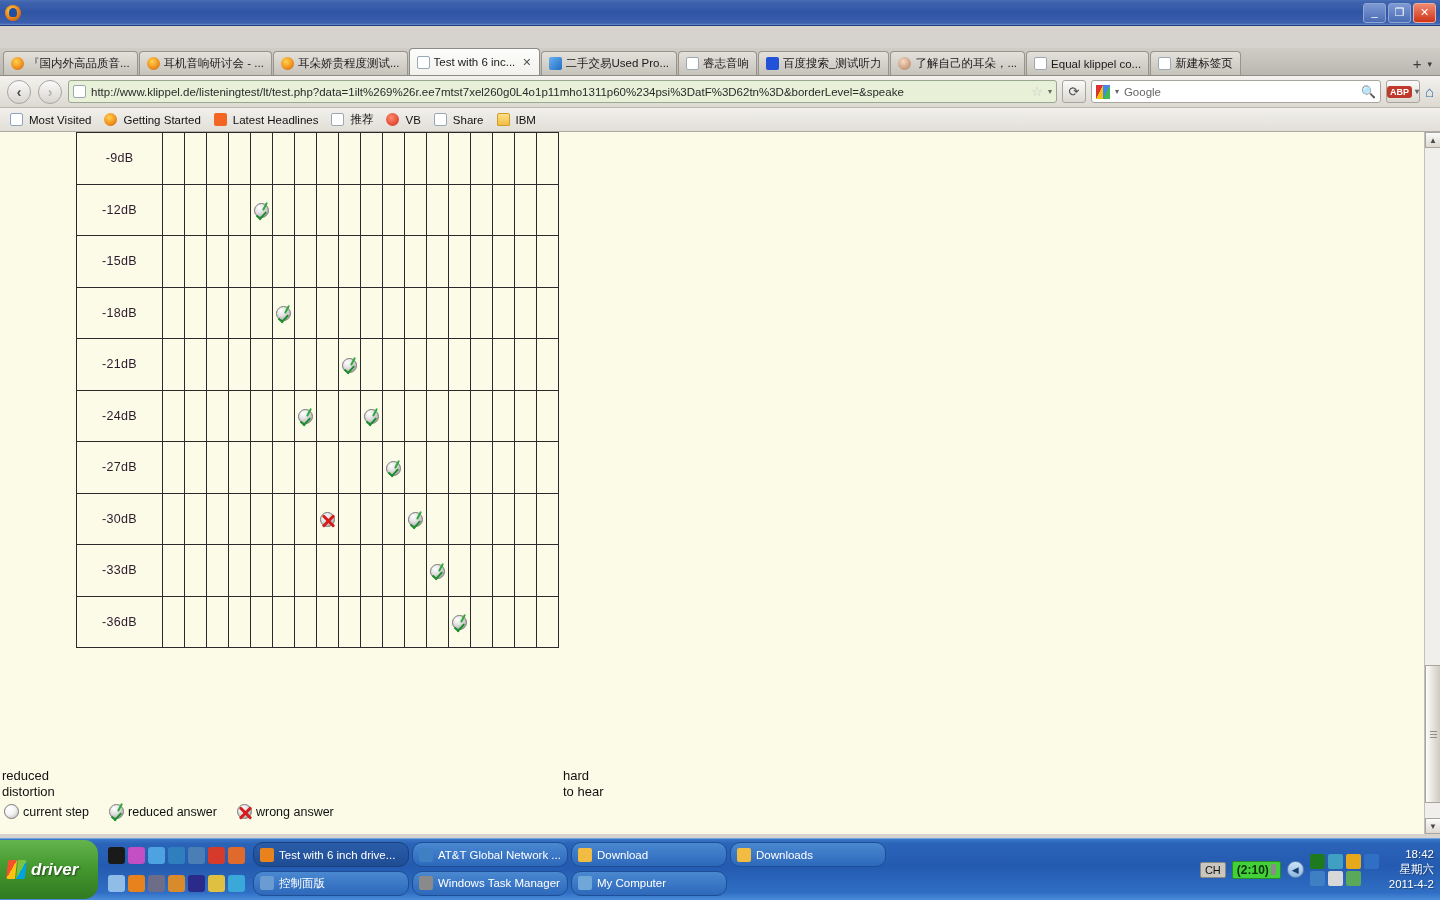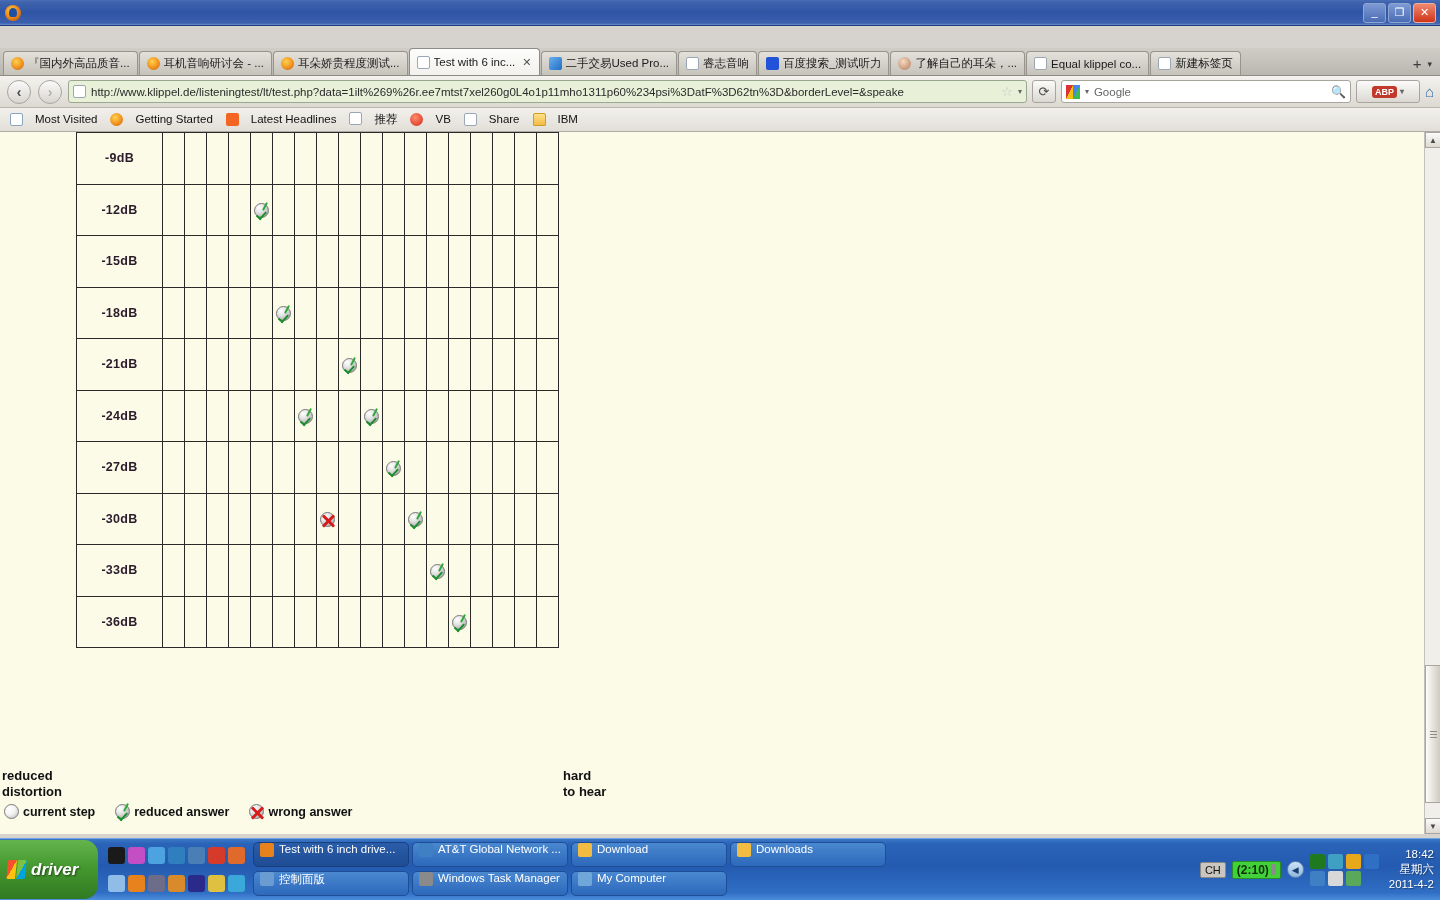--- a/index.html
+++ b/index.html
@@ -124,48 +124,48 @@
     font-size: 11.5px; color: #666;
   }
   .g-icon {
     width: 14px; height: 14px; flex: 0 0 auto;
     background:
       linear-gradient(to bottom right, #db3236 0 50%, #f4c20d 50% 100%) left top/50% 100% no-repeat,
       linear-gradient(to bottom right, #4885ed 0 50%, #3cba54 50% 100%) right top/50% 100% no-repeat;
   }
   .mag { margin-left: auto; font-size: 12px; color: #2a6fb5; }
   .abp {
-    height: 23px; padding: 0 15px; border: 1px solid #a8a59e; border-radius: 3px;
+    height: 23px; padding: 0 0; border: 1px solid #a8a59e; border-radius: 3px;
     background: linear-gradient(to bottom,#fbfbfa,#dbd8d1);
     display: flex; align-items: center; gap: 3px;
     font-size: 9px; font-weight: bold; color: #fff;
   }
   .abp-badge { background: #c0392b; border-radius: 3px; padding: 1px 3px; }
   .homebtn { font-size: 15px; color: #2f6aa8; }
 
   
   .bookmarks {
     position: absolute; left: 0; top: 108px; width: 1440px; height: 24px;
     background: linear-gradient(to bottom,#f2f0ec,#e2dfd8);
     display: flex; align-items: center; gap: 3px; padding-left: 5px;
     border-bottom: 1px solid #aeaba4;
   }
-  .bm { display: flex; align-items: flex-start; gap: 12px; padding: 1px 5px; font-size: 11.5px; color: #111; white-space: nowrap; }
+  .bm { display: flex; align-items: center; gap: 6px; padding: 1px 5px; font-size: 11.5px; color: #111; white-space: nowrap; }
   .bm-ico { width: 13px; height: 13px; flex: 0 0 auto; border-radius: 2px; }
   .ico-mv   { background:#fff; border:1px solid #8ba4c2; }
   .ico-gs   { background: radial-gradient(circle at 40% 35%, #ffd24d, #ef8c1b 60%, #b4550b); border-radius:50%; }
   .ico-rss  { background:#f26522; }
   .ico-doc  { background:#fff; border:1px solid #9aa7b5; }
   .ico-vb   { background: radial-gradient(circle at 40% 35%, #ff8b6b, #d3281c); border-radius:50%; }
   .ico-fold { background: linear-gradient(to bottom,#ffe08a,#f2bc42); border:1px solid #d09c24; border-radius:2px 2px 1px 1px; }
 
   
   .content {
     position: absolute; left: 0; top: 132px; width: 1440px; height: 702px;
-    background: #fbfbe8; overflow: hidden; font-weight: bold;
+    background: #fbfbe8; overflow: hidden;
   }
   .page-canvas { position: absolute; left: 0; top: 0; width: 1410px; height: 702px; background: #fbfbe8; }
 
   
   .grid-wrap { position: absolute; left: 76px; top: 0px; }
   table.grid { border-collapse: collapse; }
   table.grid td { border: 1px solid #2a2a2a; padding: 0; background: #fbfbe8; }
   td.rowlabel {
     width: 86px; height: 51.5px; text-align: center; vertical-align: middle;
     font-family: "Liberation Sans", sans-serif; font-size: 12.5px; color: #2b1b2b;
@@ -257,22 +257,22 @@
       linear-gradient(to bottom right,#7cc242 0 50%, #00a3e0 50% 100%) right top/48% 100% no-repeat;
     border-radius: 2px; transform: skewX(-6deg);
   }
   .quicklaunch {
     display: grid; grid-template-rows: 1fr 1fr; grid-auto-flow: column;
     gap: 2px 3px; padding: 3px 6px; align-items: center;
   }
   .ql-ico { width: 17px; height: 17px; border-radius: 3px; }
   .tasklist { display: grid; grid-template-rows: 1fr 1fr; grid-auto-flow: column; gap: 2px 3px; padding: 3px 2px; }
   .taskbtn {
-    min-width: 156px; height: 25px; display: flex; align-items: flex-start; gap: 5px;
-    padding: 0 6px; border-radius: 5px;
+    min-width: 156px; height: 25px; display: flex; align-items: center; gap: 5px;
+    padding: 0 6px; border-radius: 10px;
     background: linear-gradient(to bottom,#4a88d0,#2d68bb);
     border: 1px solid #1d4e96;
     color: #fff; font-size: 11.5px; white-space: nowrap; overflow: hidden;
   }
   .taskbtn.active { background: linear-gradient(to bottom,#2a5da9,#1f4c94); border-color: #17407f; }
   .taskbtn .tb-ic { width: 14px; height: 14px; flex: 0 0 auto; border-radius: 2px; }
   .taskbtn .tb-tx { overflow: hidden; text-overflow: ellipsis; }
 
   .tray {
     margin-left: auto; display: flex; align-items: center; gap: 6px;

